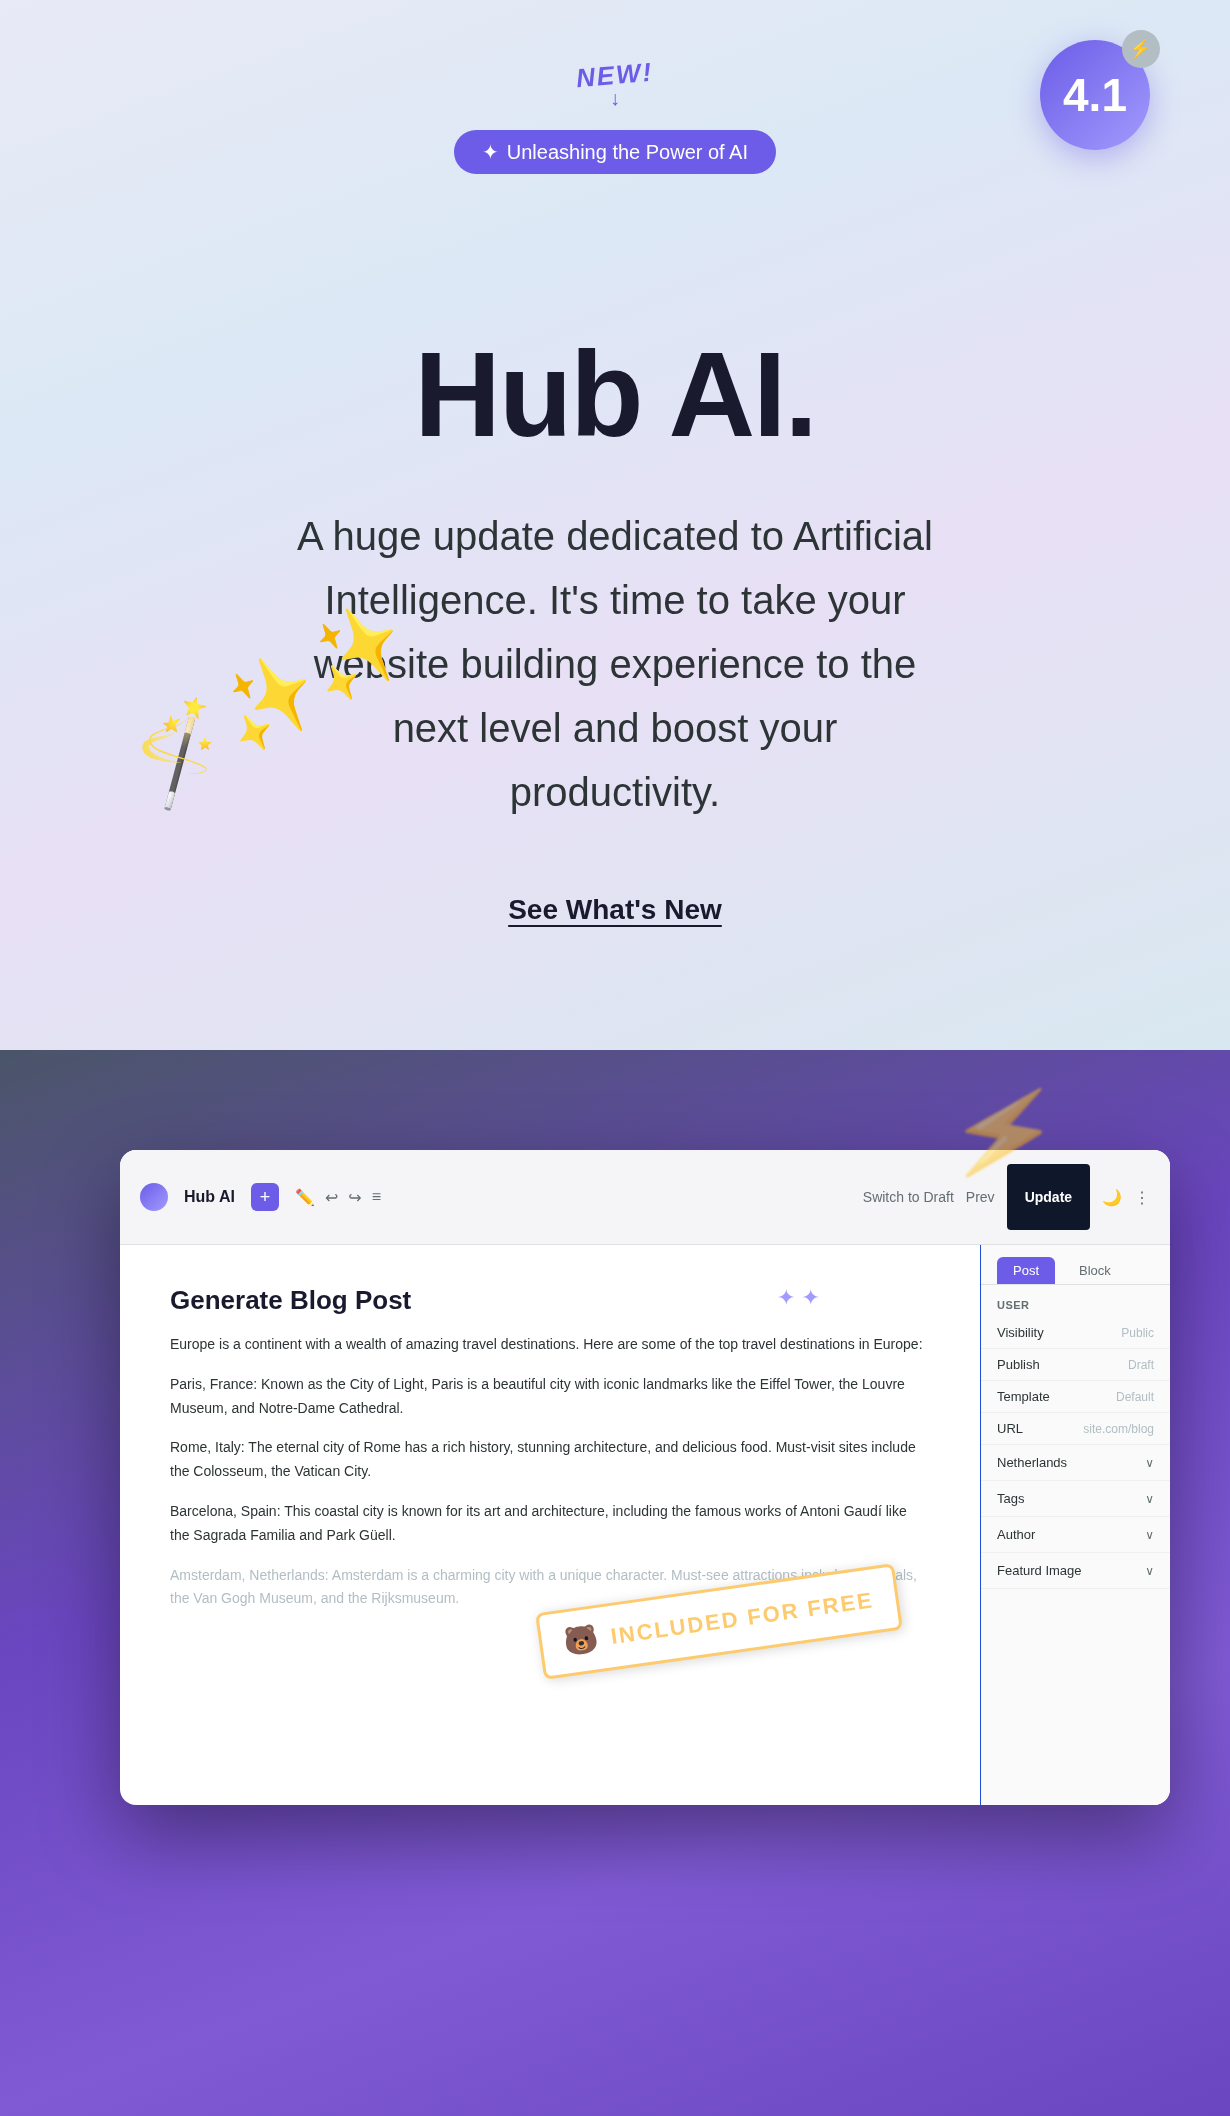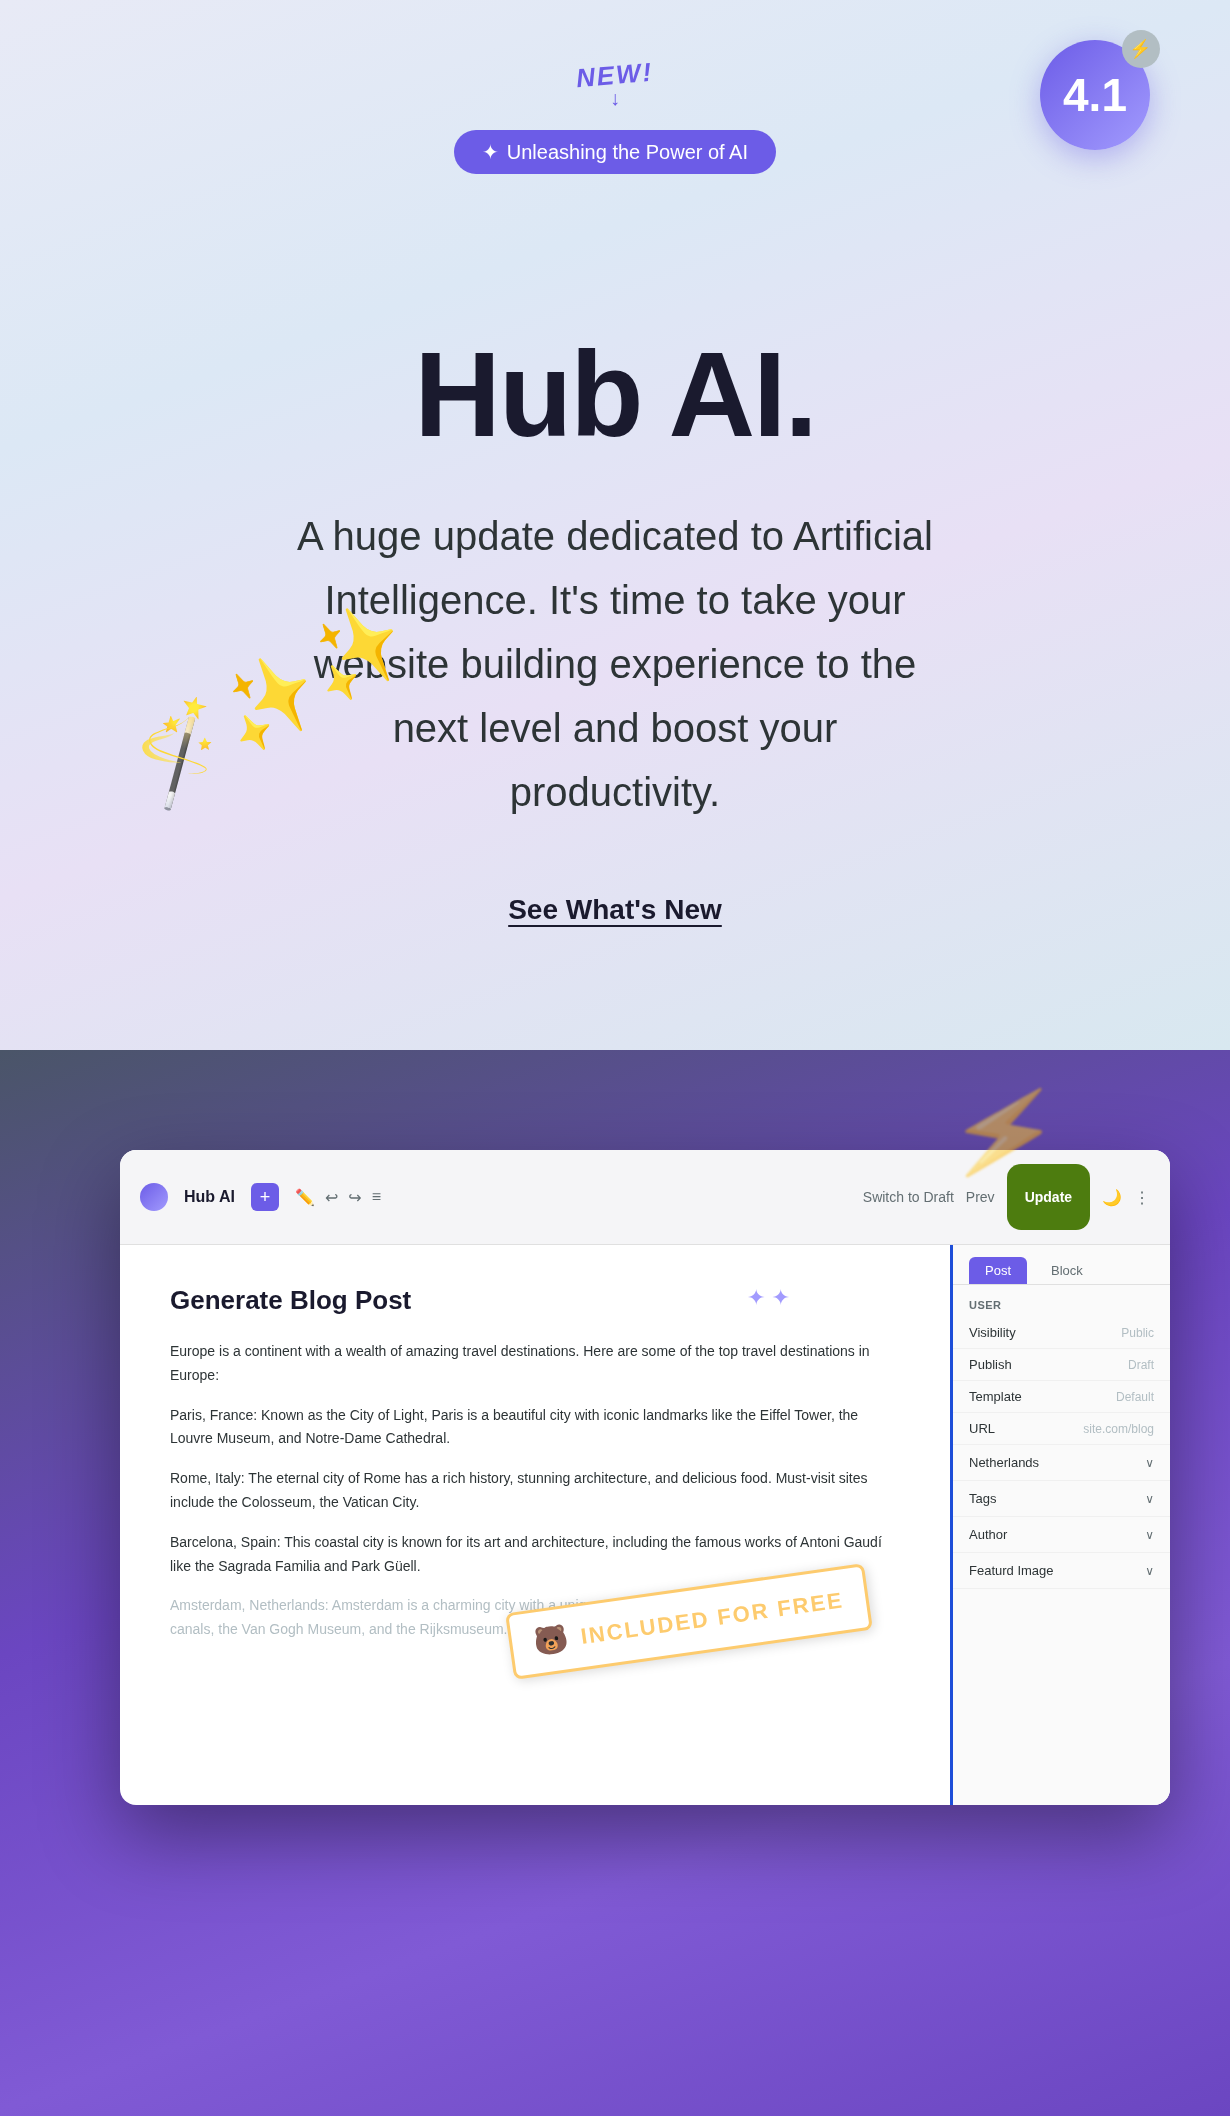--- a/index.html
+++ b/index.html
@@ -153,24 +153,24 @@
       cursor: pointer;
     }
 
     .preview-btn {
       font-size: 14px;
       color: #636e72;
       cursor: pointer;
     }
 
     .update-btn {
-      background: #4d7c0f;
+      background: #0f172a;
       color: white;
       padding: 25px 18px;
-      border-radius: 14px;
+      border-radius: 4px;
       font-size: 14px;
       font-weight: 600;
       cursor: pointer;
     }
 
     .moon-icon, .more-icon {
       color: #636e72;
       font-size: 16px;
       cursor: pointer;
     }
@@ -185,21 +185,21 @@
       flex: 1;
       padding: 40px 50px;
       overflow-y: auto;
       position: relative;
     }
 
     .editor-title {
       font-size: 26px;
       font-weight: 700;
       color: #1a1a2e;
-      margin-bottom: 24px;
+      margin-bottom: 17px;
     }
 
     .editor-body {
       font-size: 14px;
       color: #2d3436;
       line-height: 1.7;
     }
 
     .editor-body p {
       margin-bottom: 16px;
@@ -237,22 +237,22 @@
       align-items: center;
       gap: 10px;
     }
 
     .stamp-emoji {
       font-size: 28px;
     }
 
     
     .editor-sidebar {
-      width: 220px;
-      border-left: 3px solid #1d4ed8;
+      width: 190px;
+      border-left: 1px solid #1d4ed8;
       background: #fafafa;
       padding: 0;
     }
 
     .sidebar-tabs {
       display: flex;
       border-bottom: 1px solid #e0e0e0;
       padding: 12px 16px 0;
       gap: 8px;
     }

